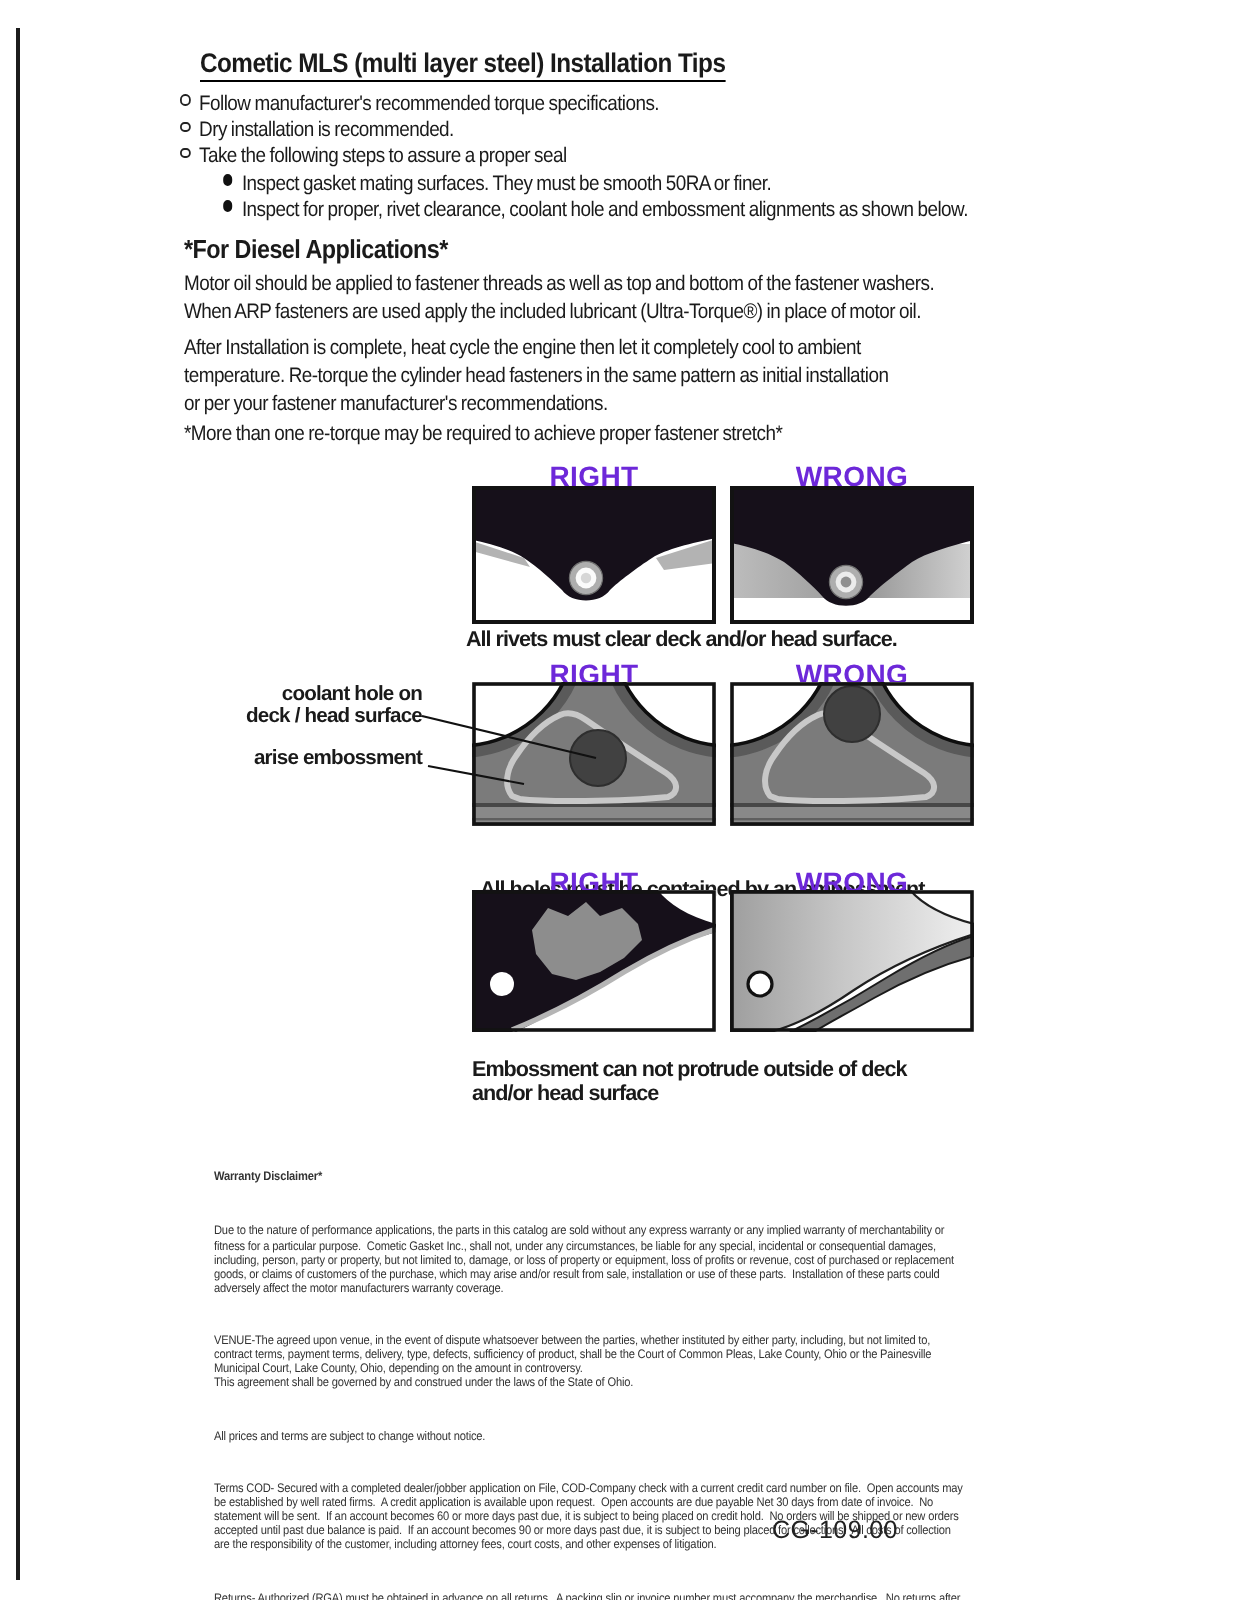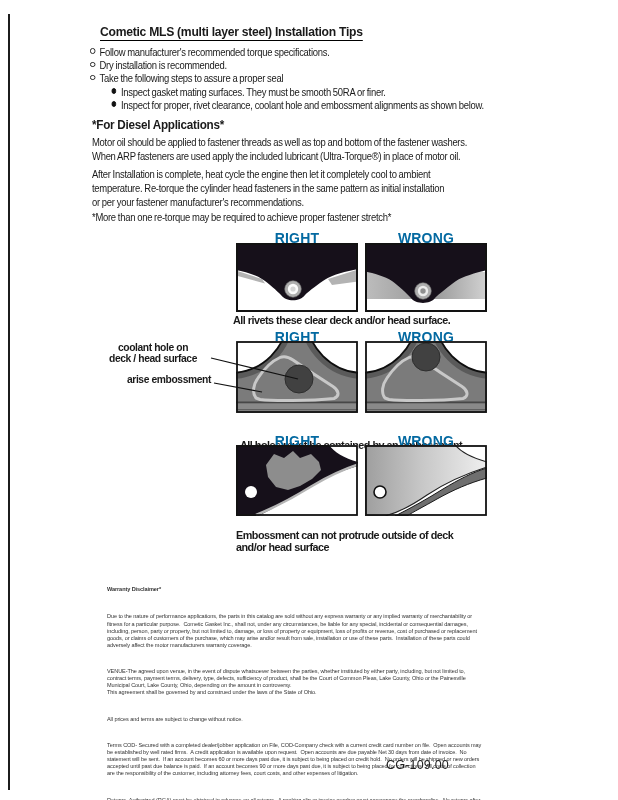--- a/index.html
+++ b/index.html
@@ -15,21 +15,21 @@
   .bullet-row.sub{margin-left:24px;}
   .b-dot{display:inline-block;width:3.6px;height:3.6px;border:1px solid #222;border-radius:50%;
          margin-right:5px;vertical-align:2px;}
   .b-dot.filled{background:#111;border-color:#111;width:3.4px;height:3.4px;}
   .h-diesel{left:92px;top:117px;font-size:13px;font-weight:bold;letter-spacing:-0.3px;margin:0;white-space:nowrap;}
   .para{font-size:10.5px;letter-spacing:-0.3px;word-spacing:-0.4px;line-height:14.2px;
         white-space:pre-line;margin:0;}
   .para1{left:92px;top:135px;}
   .para2{left:92px;top:167px;}
   .note{left:92px;top:210px;}
-  .dg-label{width:122px;text-align:center;font-size:14px;font-weight:600;letter-spacing:0.2px;color:#0369a1;}
+  .dg-label{width:122px;text-align:center;font-size:14px;font-weight:600;letter-spacing:0.2px;color:#6d28d9;}
   .caption{font-size:10.8px;font-weight:bold;letter-spacing:-0.5px;white-space:pre-line;line-height:12.3px;}
   .callout{width:116px;text-align:right;font-size:10.3px;font-weight:600;letter-spacing:-0.4px;
            line-height:11px;white-space:pre-line;}
   .panel{display:block;}
   .disclaimer{left:107px;top:571px;font-size:6.2px;line-height:7.1px;letter-spacing:-0.1px;
               color:#333;white-space:pre;}
   .disclaimer .dp{margin:0 0 5px 0;white-space:pre;}
   .disclaimer .dh{font-weight:bold;margin:0 0 6px 0;}
   .footer-code{left:386px;top:758px;font-size:12.5px;color:#222;letter-spacing:0.2px;}
   svg{display:block;}
@@ -81,26 +81,26 @@
   </defs>
   <rect x="0" y="0" width="122" height="69" fill="#ffffff"></rect>
   <rect x="0" y="29" width="122" height="27" fill="url(#g-deck1)"></rect>
   <path d="M0,0 H122 V27 C110,30 98,33.5 91,38 C84,43 74,51 70,55 C65,61.5 51,61.5 46,55 C42,50.5 34,43 27,38 C20,33.5 9,30 0,28.5 Z" fill="#16101a"></path>
   <circle cx="58" cy="48" r="8.3" fill="#aeaeae" stroke="#6f6f6f" stroke-width="0.6"></circle>
   <circle cx="58" cy="48" r="5.2" fill="#ececec"></circle>
   <circle cx="58" cy="48" r="2.7" fill="#8f8f8f"></circle>
   <rect x="1" y="1" width="120" height="67" fill="none" stroke="#121212" stroke-width="2"></rect>
 </svg>
 
-<div class="abs caption" style="left:233px;top:314px;">All rivets these clear deck and/or head surface.</div>
+<div class="abs caption" style="left:233px;top:314px;">All rivets must clear deck and/or head surface.</div>
 
 <div class="abs dg-label" style="left:236px;top:329px;">RIGHT</div>
 <div class="abs dg-label" style="left:365px;top:329px;">WRONG</div>
 
-<div class="abs callout" style="left:95px;top:342px;text-align:center;">coolant hole on
+<div class="abs callout" style="left:95px;top:342px;">coolant hole on
 deck / head surface</div>
 <div class="abs callout" style="left:95px;top:374px;">arise embossment</div>
 
 <svg class="abs panel" style="left:236px;top:341px;" width="122" height="72" viewBox="0 0 122 72">
   <rect x="0" y="0" width="122" height="72" fill="#7b7b7b"></rect>
   <circle cx="-6" cy="-26" r="61" fill="none" stroke="#5a5a5a" stroke-width="6"></circle>
   <circle cx="128" cy="-26" r="61" fill="none" stroke="#5a5a5a" stroke-width="6"></circle>
   <circle cx="-6" cy="-26" r="58" fill="#ffffff" stroke="#0e0e0e" stroke-width="1.8"></circle>
   <circle cx="128" cy="-26" r="58" fill="#ffffff" stroke="#0e0e0e" stroke-width="1.8"></circle>
   <rect x="0" y="60.5" width="122" height="2" fill="#474747"></rect>

